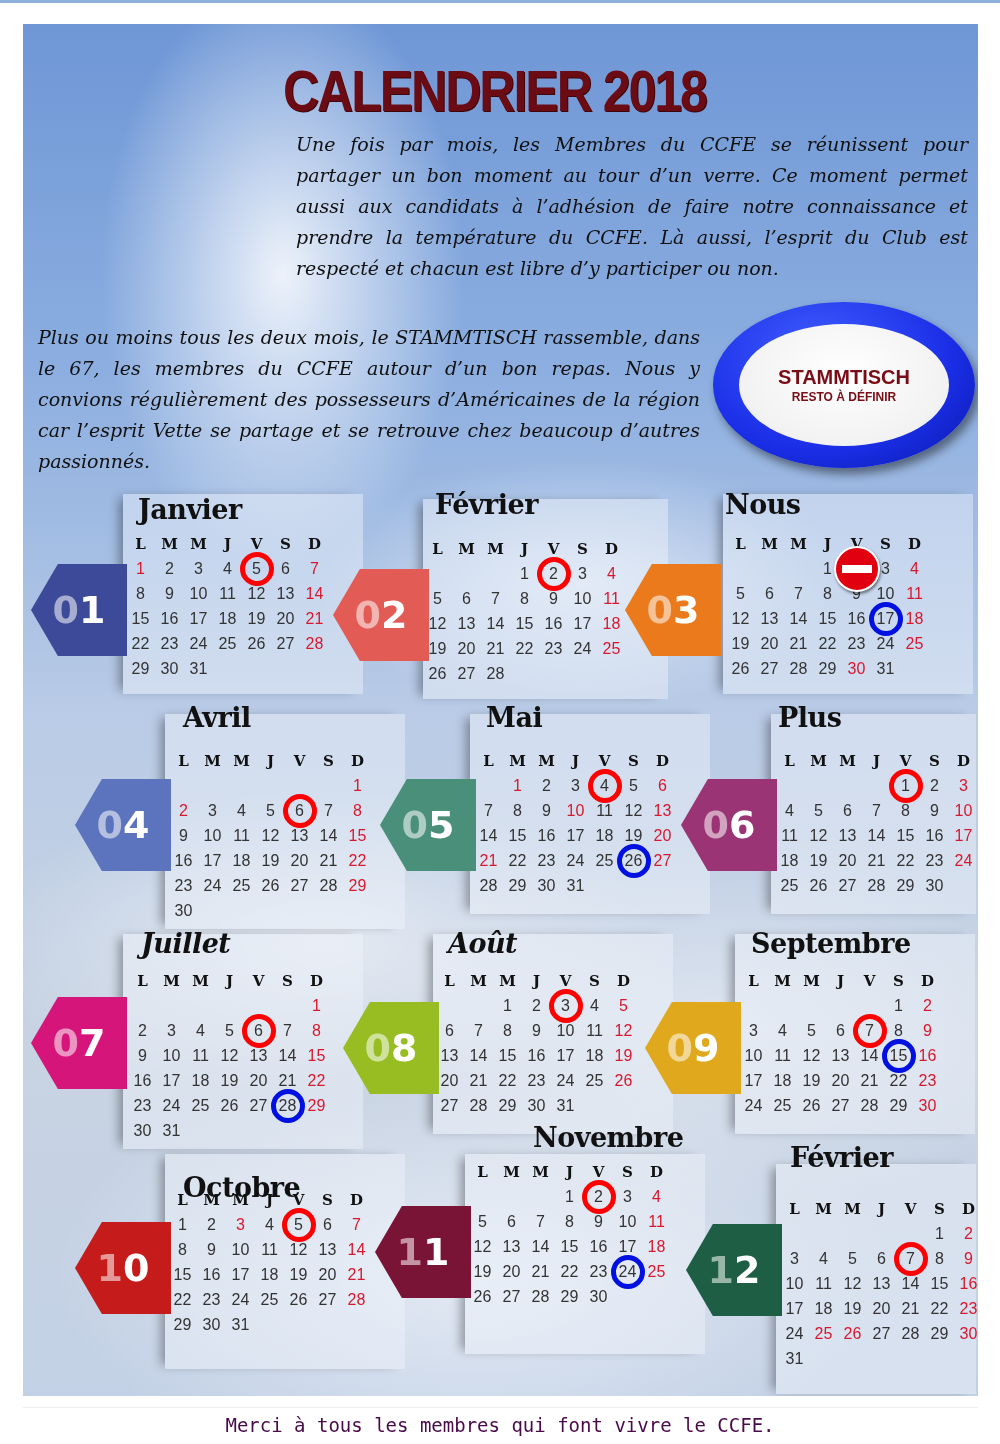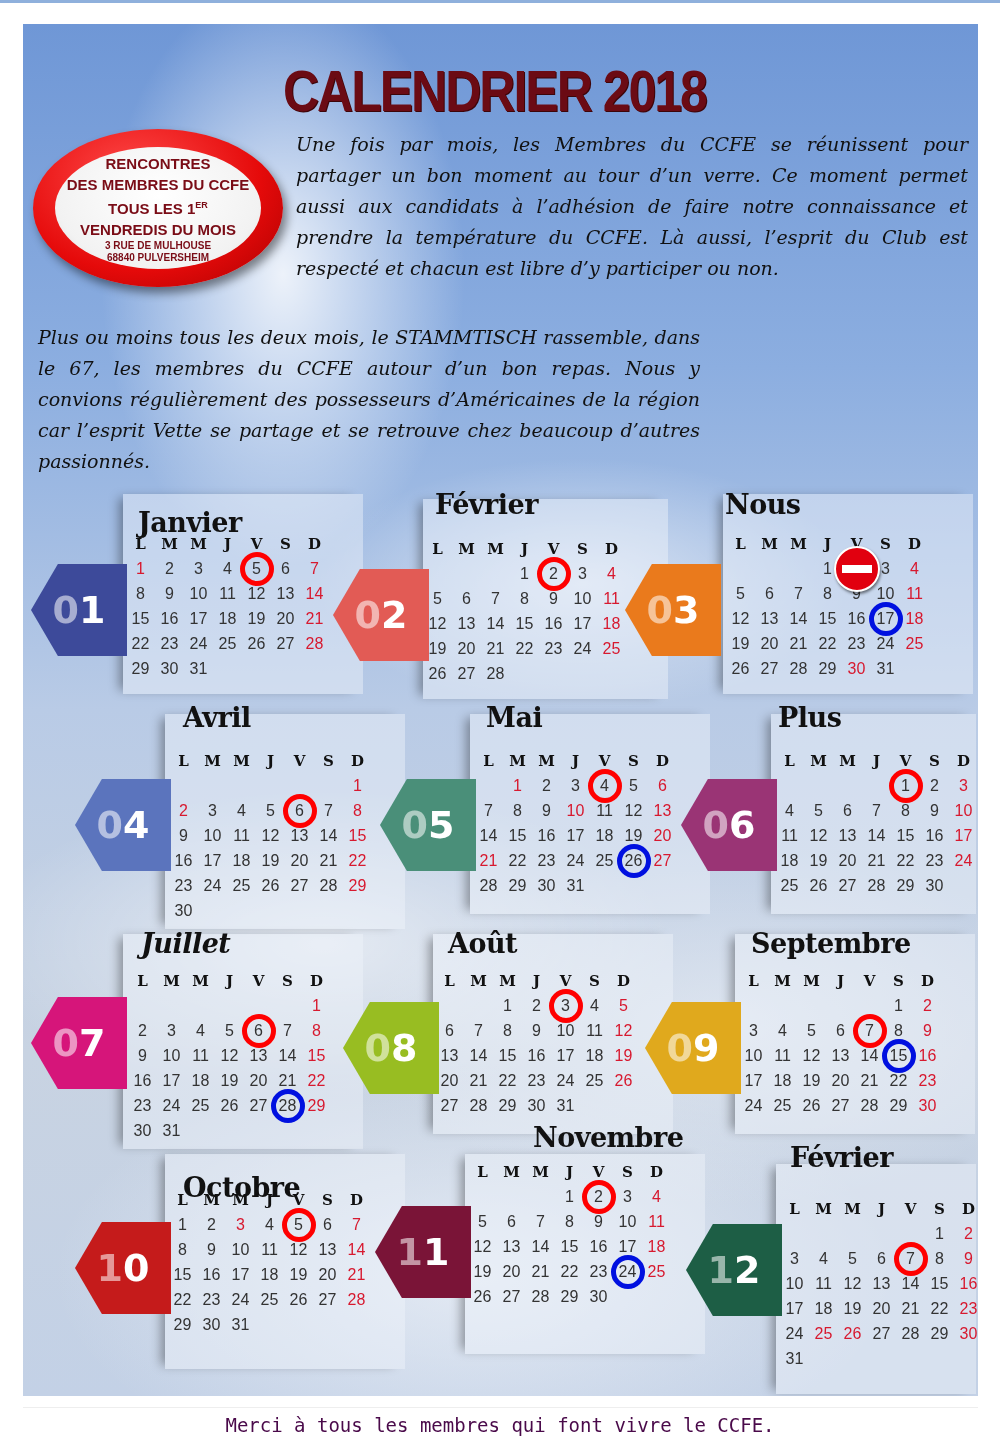--- a/index.html
+++ b/index.html
@@ -48,43 +48,39 @@
   .footline { position:absolute; left:23px; top:1407px; width:955px; height:1px; background:#eeeeee; }
 </style>
 </head>
 <body>
 
 <div class="topline"></div>
 
 <div class="poster">
   <div class="title">CALENDRIER 2018</div>
 
-  <div class="badge badge-red">
+
+  <div class="script p1">Une fois par mois, les Membres du CCFE se réunissent pour partager un bon moment au tour d’un verre. Ce moment permet aussi aux candidats à l’adhésion de faire notre connaissance et prendre la température du CCFE. Là aussi, l’esprit du Club est respecté et chacun est libre d’y participer ou non.</div>
+  <div class="script p2">Plus ou moins tous les deux mois, le STAMMTISCH rassemble, dans le 67, les membres du CCFE autour d’un bon repas. Nous y convions régulièrement des possesseurs d’Américaines de la région car l’esprit Vette se partage et se retrouve chez beaucoup d’autres passionnés.</div>
+
+  <div class="badge badge-blue">
     <div class="badge-inner">
-      <div class="bl-lg">RENCONTRES</div>
-      <div class="bl-lg">DES MEMBRES DU CCFE</div>
-      <div class="bl-lg"><span>TOUS LES 1</span><sup>ER</sup></div>
-      <div class="bl-lg">VENDREDIS DU MOIS</div>
-      <div class="bl-sm">3 RUE DE MULHOUSE</div>
-      <div class="bl-sm">68840 PULVERSHEIM</div>
+      <div class="bl-xl">STAMMTISCH</div>
+      <div class="bl-md">RESTO À DÉFINIR</div>
     </div>
   </div>
 
-  <div class="script p1">Une fois par mois, les Membres du CCFE se réunissent pour partager un bon moment au tour d’un verre. Ce moment permet aussi aux candidats à l’adhésion de faire notre connaissance et prendre la température du CCFE. Là aussi, l’esprit du Club est respecté et chacun est libre d’y participer ou non.</div>
-  <div class="script p2">Plus ou moins tous les deux mois, le STAMMTISCH rassemble, dans le 67, les membres du CCFE autour d’un bon repas. Nous y convions régulièrement des possesseurs d’Américaines de la région car l’esprit Vette se partage et se retrouve chez beaucoup d’autres passionnés.</div>
-
-
   <div id="months">
       <div class="month">
         <div class="panel" style="left: 100px; top: 470px; width: 240px; height: 200px;"></div>
         <div class="arrow" style="left: 8px; top: 540px; background: rgb(61, 74, 154);">
           <span class="d1">0</span>
           <span class="d2">1</span>
         </div>
-        <div class="mname" style="left: 115px; top: 483px;">Janvier</div>
+        <div class="mname" style="left: 115px; top: 470px;">Janvier</div>
         <div class="grid" style="left: 103px; top: 508px;">
           <div class="hd">L</div>
           <div class="hd">M</div>
           <div class="hd">M</div>
           <div class="hd">J</div>
           <div class="hd">V</div>
           <div class="hd">S</div>
           <div class="hd">D</div>
           <div class="dc red">1</div>
           <div class="dc">2</div>
@@ -436,21 +432,21 @@
         </div>
         <div class="ring r" style="left: 218.5px; top: 989.5px;"></div>
         <div class="ring b" style="left: 247.5px; top: 1064.5px;"></div>
       </div>
       <div class="month">
         <div class="panel" style="left: 410px; top: 910px; width: 240px; height: 200px;"></div>
         <div class="arrow" style="left: 320px; top: 978px; background: rgb(152, 189, 34);">
           <span class="d1">0</span>
           <span class="d2">8</span>
         </div>
-        <div class="mname" style="left: 425px; top: 904px;">Août</div>
+        <div class="mname" style="left: 425px; top: 904px; font-style: italic;">Août</div>
         <div class="grid" style="left: 412px; top: 945px;">
           <div class="hd">L</div>
           <div class="hd">M</div>
           <div class="hd">M</div>
           <div class="hd">J</div>
           <div class="hd">V</div>
           <div class="hd">S</div>
           <div class="hd">D</div>
           <div class="dc"></div>
           <div class="dc"></div>

